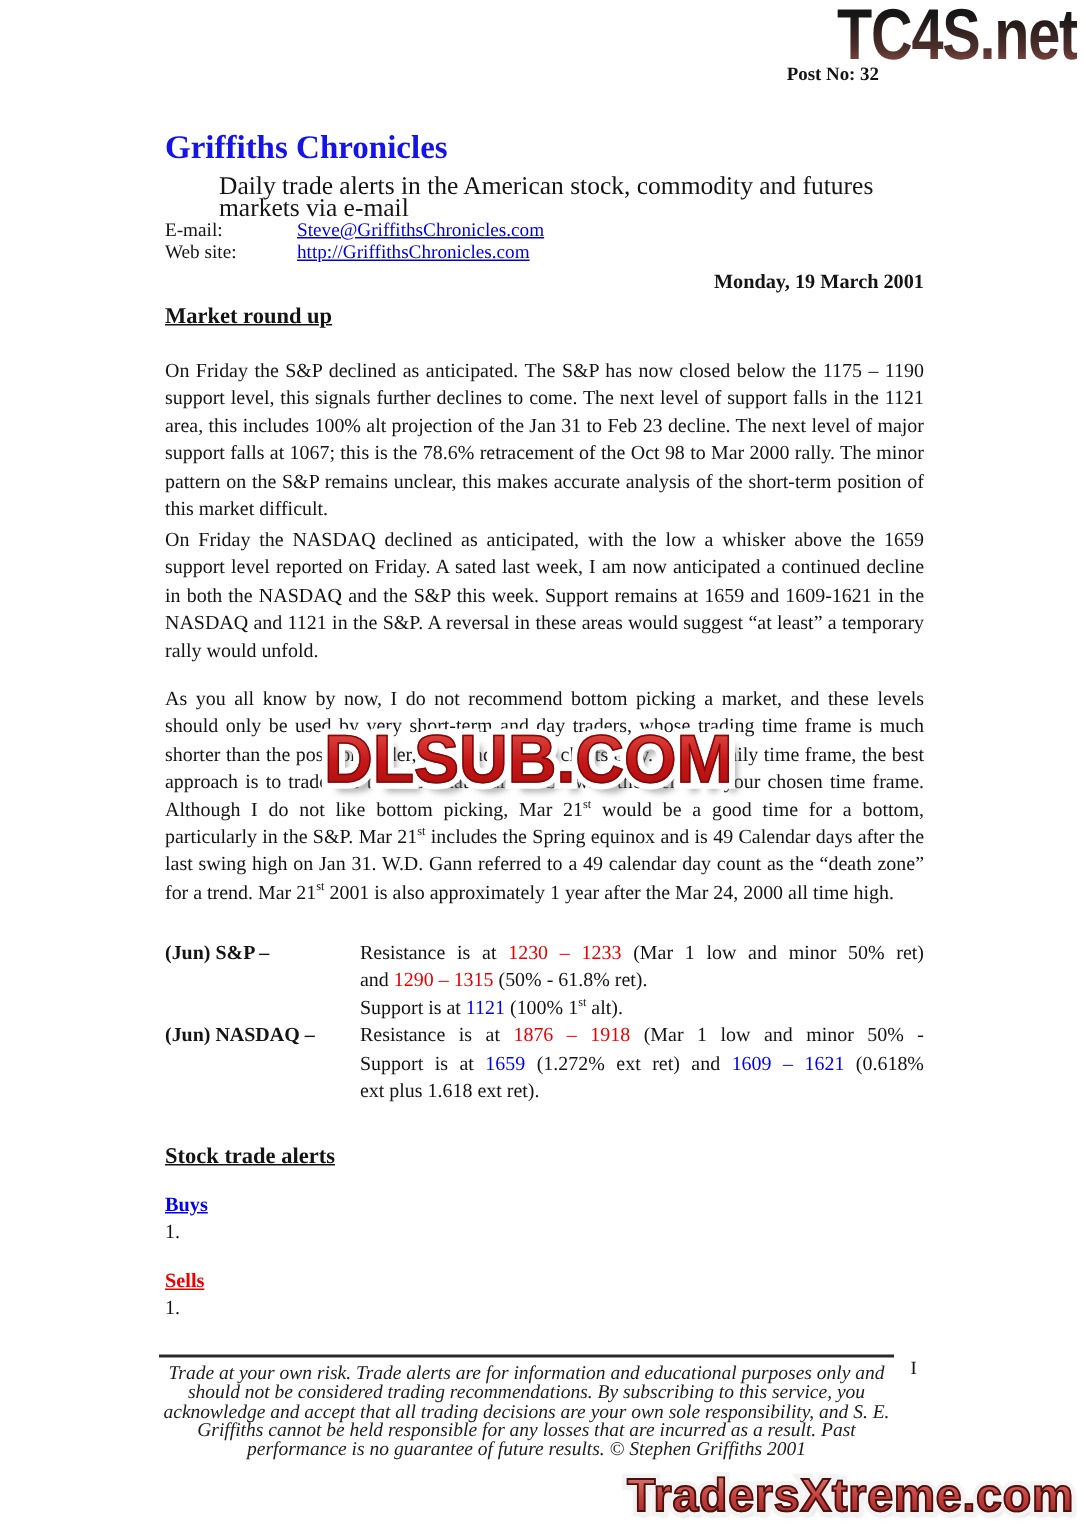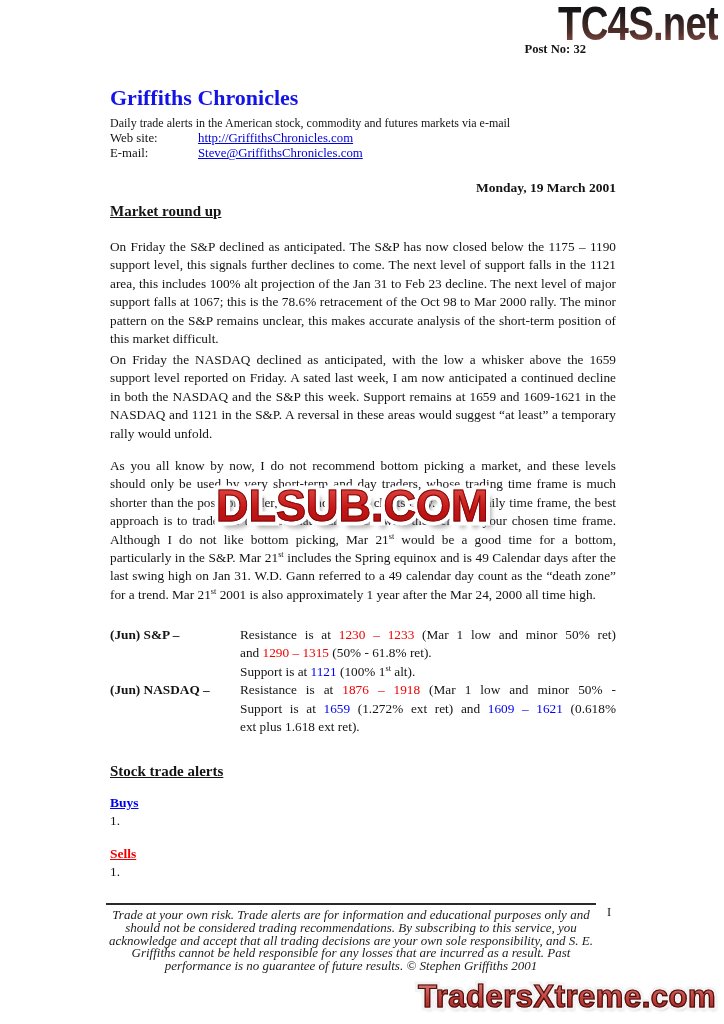--- a/index.html
+++ b/index.html
@@ -18,21 +18,21 @@
     -webkit-background-clip:text;background-clip:text;color:transparent;
   }
   
   .doc-header{position:absolute;top:42px;right:108px;z-index:2;text-align:right;
     font-weight:bold;font-size:12.6px;line-height:14.5px;}
   .doc-header .line2{padding-right:30px;}
   sup.sp{font-size:62%;vertical-align:super;line-height:0;}
   
   .masthead{position:absolute;left:110px;top:84px;width:506px;}
   .masthead h1{margin:0 0 5px 0;font-size:22px;line-height:27px;color:#1414e6;font-weight:bold;}
-  .tagline{font-size:12px;line-height:15px;}
+  .tagline{font-size:17px;line-height:15px;margin-left:36px;}
   .contact{display:flex;font-size:12.8px;line-height:15.2px;}
   .contact .lbl{width:88px;flex:0 0 88px;}
   a.link{color:#0000dd;text-decoration:underline;cursor:pointer;}
   
   .dateline{position:absolute;left:110px;top:180px;width:506px;text-align:right;
     font-weight:bold;font-size:13.5px;}
   .sec-h{position:absolute;left:110px;margin:0;font-size:15px;font-weight:bold;
     text-decoration:underline;}
   .para{position:absolute;left:110px;width:506px;margin:0;
     font-size:13.3px;line-height:18.4px;text-align:justify;}
@@ -86,26 +86,26 @@
   <div class="tc4s">TC4S.net</div>
 
   <div class="doc-header">
     <div class="line2">Post No: 32</div>
   </div>
 
   <div class="masthead">
     <h1>Griffiths Chronicles</h1>
     <div class="tagline">Daily trade alerts in the American stock, commodity and futures markets via e-mail</div>
     <div class="contact">
+      <span class="lbl">E-mail:</span>
+      <a class="link">Steve@GriffithsChronicles.com</a>
+    </div>
+    <div class="contact">
       <span class="lbl">Web site:</span>
       <a class="link">http://GriffithsChronicles.com</a>
-    </div>
-    <div class="contact">
-      <span class="lbl">E-mail:</span>
-      <a class="link">Steve@GriffithsChronicles.com</a>
     </div>
   </div>
 
   <div class="dateline">Monday, 19 March 2001</div>
   <h2 class="sec-h" style="top:203px;">Market round up</h2>
 
   <p class="para" style="top:238px;">On Friday the S&amp;P declined as anticipated. The S&amp;P has now closed below the 1175 – 1190 support level, this signals further declines to come. The next level of support falls in the 1121 area, this includes 100% alt projection of the Jan 31 to Feb 23 decline. The next level of major support falls at 1067; this is the 78.6% retracement of the Oct 98 to Mar 2000 rally.  The minor pattern on the S&amp;P remains unclear, this makes accurate analysis of the short-term position of this market difficult.</p>
   <p class="para" style="top:351px;">On Friday the NASDAQ declined as anticipated, with the low a whisker above the 1659 support level reported on Friday.  A sated last week, I am now anticipated a continued decline in both the NASDAQ and the S&amp;P this week. Support remains at 1659 and 1609-1621 in the NASDAQ and 1121 in the S&amp;P. A reversal in these areas would suggest “at least” a temporary rally would unfold.</p>
   <p class="para" style="top:457px;"><span>As you all know by now, I do not recommend bottom picking a market, and these levels should only be used by very short-term and day traders, whose trading time frame is much shorter than the position trader, who trades daily charts only. On the daily time frame, the best approach is to trade the trend of that market. Go with the trend on your chosen time frame. Although I do not like bottom picking, Mar 21</span><sup class="sp">st</sup><span> would be a good time for a bottom, particularly in the S&amp;P. Mar 21</span><sup class="sp">st</sup><span> includes the Spring equinox and is 49 Calendar days after the last swing high on Jan 31. W.D. Gann referred to a 49 calendar day count as the “death zone” for a trend. Mar 21</span><sup class="sp">st</sup><span> 2001 is also approximately 1 year after the Mar 24, 2000 all time high.</span></p>
 

